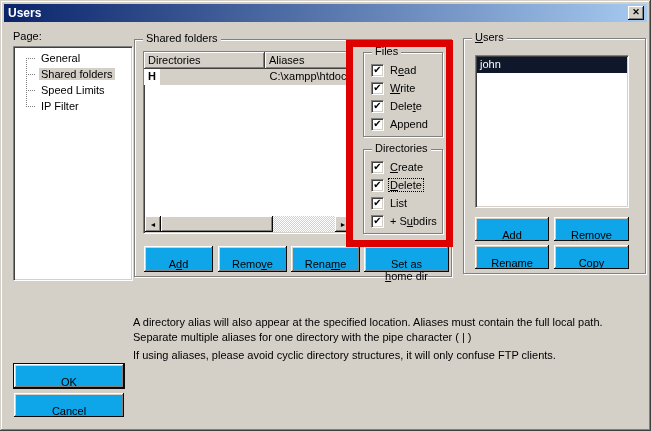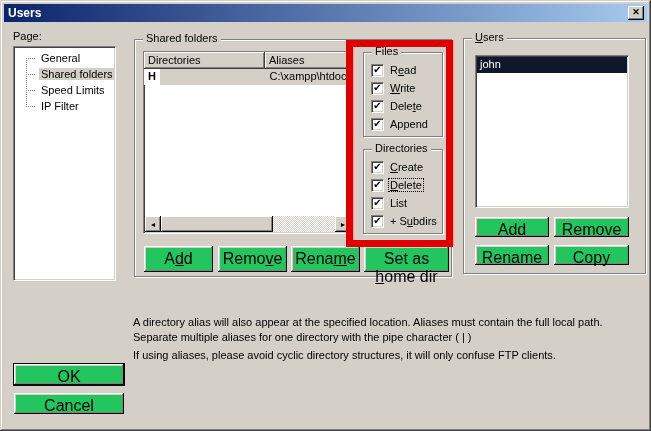--- a/index.html
+++ b/index.html
@@ -22,21 +22,21 @@
     box-shadow: inset -1px -1px #0a0a0a, inset 1px 1px #fff, inset -2px -2px #808080, inset 2px 2px #D4D0C8;
     display:flex;align-items:center;justify-content:center;
   }
   .closebtn .x{font-size:9px;font-weight:bold;line-height:1;margin-top:-1px;}
   .label{position:absolute;}
   .pageLabel{left:13px;top:30px;}
   .sunken{
     background:#fff;border:1px solid;border-color:#808080 #FFFFFF #FFFFFF #808080;
     box-shadow: inset 1px 1px 0 #404040, inset -1px -1px 0 #D4D0C8;
   }
-  .pageList{position:absolute;left:13px;top:46px;width:103px;height:235px;padding-top:3px;}
+  .pageList{position:absolute;left:13px;top:46px;width:120px;height:235px;padding-top:3px;}
   .treeline{position:absolute;left:12px;top:11px;height:49px;border-left:1px dotted #808080;}
   .tree-item{position:relative;height:16px;line-height:16px;padding-left:25px;white-space:nowrap;cursor:default;}
   .tree-item::before{content:"";position:absolute;left:12px;top:8px;width:9px;border-top:1px dotted #808080;}
   .tree-item .tree-label{padding:0 2px;}
   .tree-item.selected .tree-label{background:#D4D0C8;}
   .groupbox{
     position:absolute;border:1px solid #808080;
     box-shadow: inset 1px 1px 0 #FFFFFF, 1px 1px 0 #FFFFFF;
   }
   .grouplabel{position:absolute;top:-8px;left:8px;background:#D4D0C8;padding:0 3px;white-space:nowrap;}
@@ -58,21 +58,21 @@
     width:16px;height:16px;background:#D4D0C8;border:none;padding:0;
     box-shadow: inset -1px -1px #0a0a0a, inset 1px 1px #fff, inset -2px -2px #808080, inset 2px 2px #D4D0C8;
     display:flex;align-items:center;justify-content:center;font-size:7px;line-height:1;
   }
   .sthumb{
     width:112px;height:16px;background:#D4D0C8;
     box-shadow: inset -1px -1px #0a0a0a, inset 1px 1px #fff, inset -2px -2px #808080, inset 2px 2px #D4D0C8;
   }
   .strack{flex:1;background:repeating-conic-gradient(#ffffff 0% 25%, #D4D0C8 0% 50%) 0 0/2px 2px;}
   .btn{
-    position:absolute;background:#22c55e;border:none;padding:4px;font-size:16px;color:#000;cursor:default;
+    position:absolute;background:#0ea5e9;border:none;padding:12px;font-size:11px;color:#000;cursor:default;
     box-shadow: inset -1px -1px #0a0a0a, inset 1px 1px #fff, inset -2px -2px #808080, inset 2px 2px #D4D0C8;
   }
   .btn.default{outline:1px solid #0a0a0a;outline-offset:0;}
   .sfAdd{left:9px;top:206px;width:69px;height:26px;}
   .sfRemove{left:83px;top:206px;width:69px;height:26px;}
   .sfRename{left:156px;top:206px;width:69px;height:26px;}
   .sfHome{left:229px;top:206px;width:85px;height:26px;}
   .permGroup{width:80px;height:85px;padding-top:8px;}
   .filesGroup{left:363px;top:52px;}
   .dirsGroup{left:363px;top:149px;}

